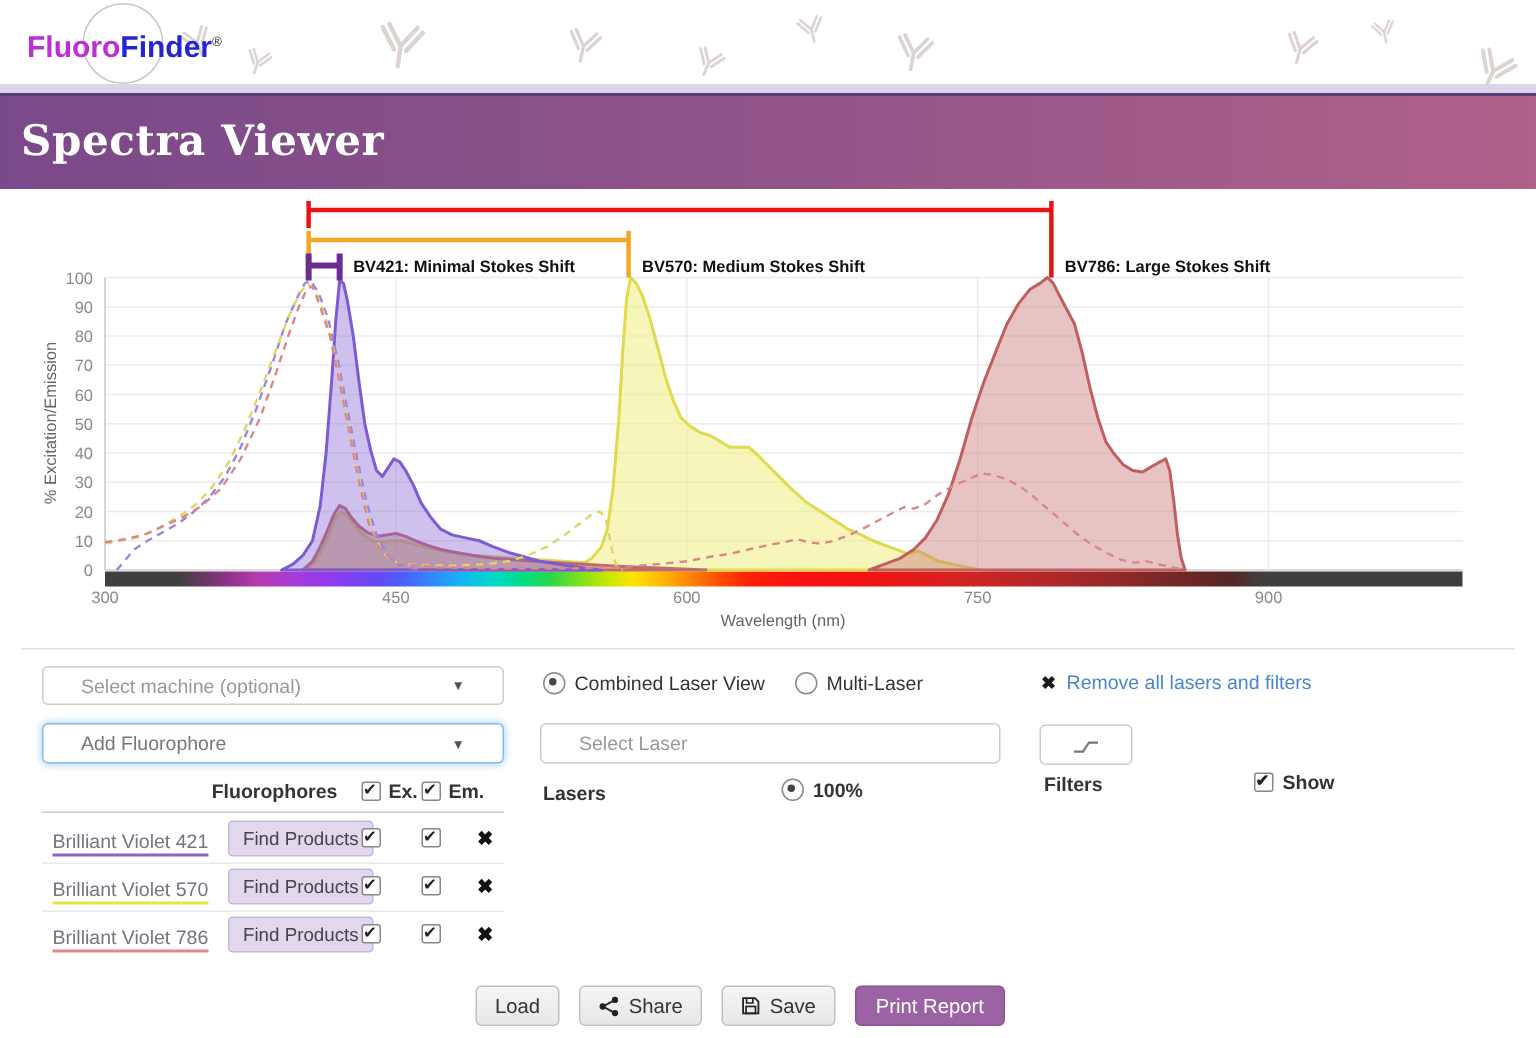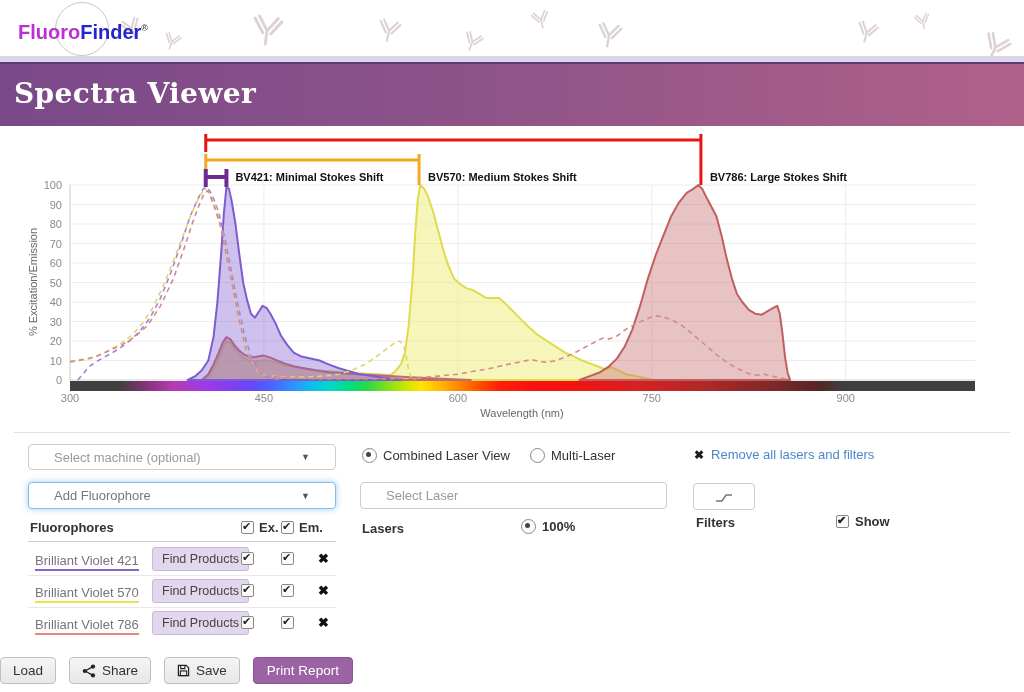--- a/index.html
+++ b/index.html
@@ -41,33 +41,33 @@
   .remove-link{position:absolute;left:694px;top:447px;font-size:13px;color:#4a87c9;display:flex;gap:7px;align-items:center;cursor:pointer;}
   .remove-x{color:#1a1a1a;font-weight:bold;font-size:12px;}
   .lbl-bold{font-weight:bold;font-size:13px;color:#333;}
   #lasers-label{position:absolute;left:362px;top:521px;}
   #laser-power{position:absolute;left:521px;top:519px;display:flex;font-weight:bold;font-size:13px;}
   #filters-label{position:absolute;left:696px;top:515px;}
   #show-wrap{position:absolute;left:836px;top:514px;display:flex;gap:6px;align-items:center;font-weight:bold;font-size:13px;cursor:pointer;}
   .cb{width:13px;height:13px;box-sizing:border-box;border:1px solid #878787;border-radius:2px;background:#fbfbfb;position:relative;display:inline-block;flex:0 0 auto;cursor:pointer;}
   .cb.checked::after{content:'\2714';position:absolute;left:0px;top:-2px;font-size:11px;color:#222;}
   
-  .tbl-head{position:absolute;left:30px;top:520px;width:306px;display:flex;align-items:center;}
+  .tbl-head{position:absolute;left:30px;top:520px;width:306px;display:flex;align-items:center;justify-content:center;}
   .tbl-head .h-ex{position:absolute;left:211px;display:flex;gap:5px;align-items:center;}
   .tbl-head .h-em{position:absolute;left:251px;display:flex;gap:5px;align-items:center;}
   .hdr-divider{position:absolute;left:28px;top:541px;width:308px;border-top:1px solid #ccc;}
   .fl-row{position:absolute;left:30px;width:306px;height:28px;}
   .fl-name{position:absolute;left:5px;top:6px;font-size:13px;color:#75757f;border-bottom:2px solid #999;padding-bottom:1px;cursor:pointer;white-space:nowrap;}
   .find-btn{position:absolute;left:122px;top:0;background:#e3d7ee;border:1px solid #c9b6db;border-radius:3px;font-size:12.5px;color:#444;padding:4px 9px;cursor:pointer;font-family:inherit;}
   .fl-cb1{position:absolute;left:211px;top:5px;}
   .fl-cb2{position:absolute;left:251px;top:5px;}
   .row-x{position:absolute;left:288px;top:4px;font-size:13px;color:#111;font-weight:bold;cursor:pointer;}
   .row-divider{position:absolute;left:28px;width:308px;border-top:1px solid #e8e8e8;}
   
-  #footer-btns{position:absolute;left:0;top:657px;width:987px;display:flex;justify-content:flex-start;gap:13px;align-items:center;}
+  #footer-btns{position:absolute;left:0;top:657px;width:987px;display:flex;justify-content:center;gap:13px;align-items:center;}
   .btn{background:linear-gradient(#f5f5f5,#e7e7e7);border:1px solid #bfbfbf;border-radius:4px;font-size:13.5px;color:#333;
        padding:5px 12px;display:flex;align-items:center;gap:6px;cursor:pointer;font-family:inherit;}
   .btn-primary{background:#9c63a4;border:1px solid #8a5494;color:#fff;padding:5px 13px;}
 </style>
 </head>
 <body>
 
 <div id="top-header">
   <svg id="ab-layer" viewBox="0 0 1024 56">
     <g stroke="#dcd3d2" stroke-width="2.2" stroke-linecap="round" fill="none">

